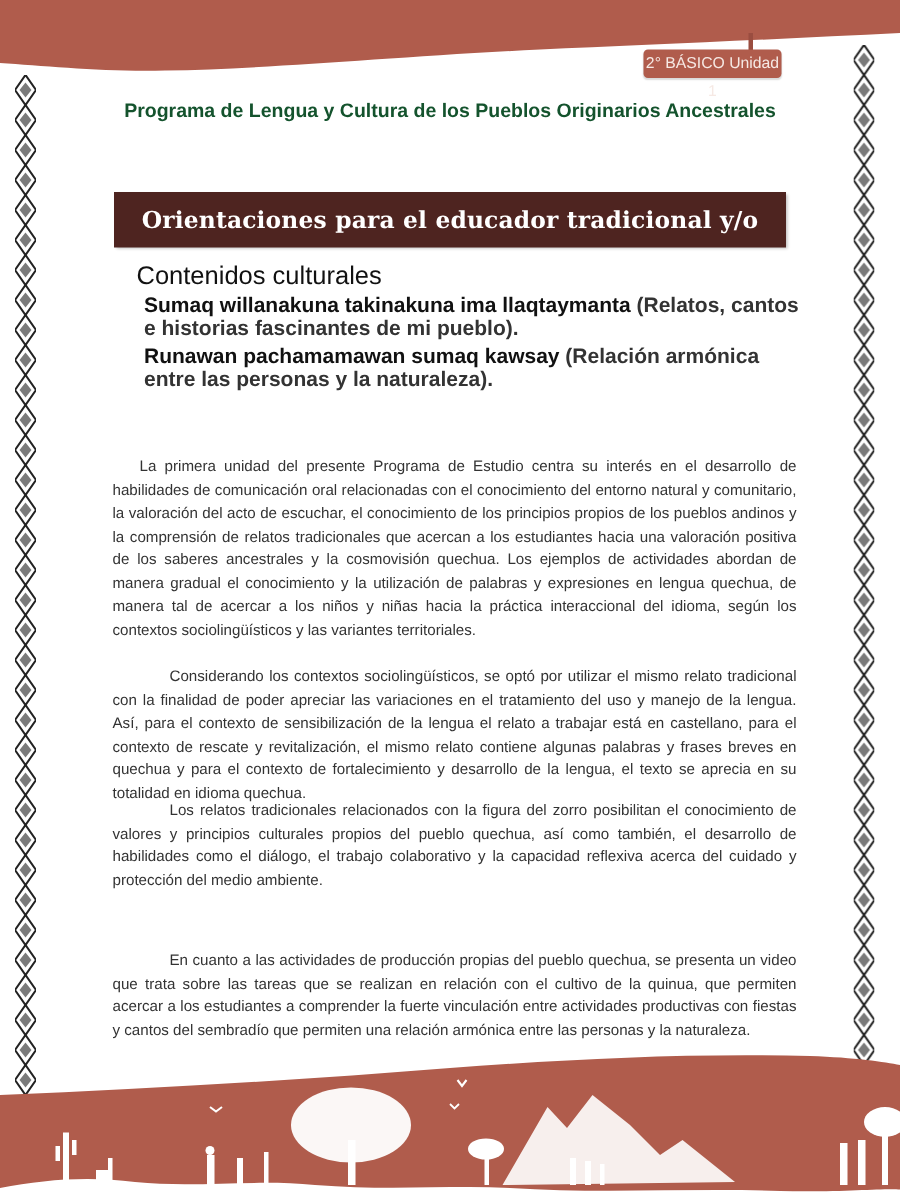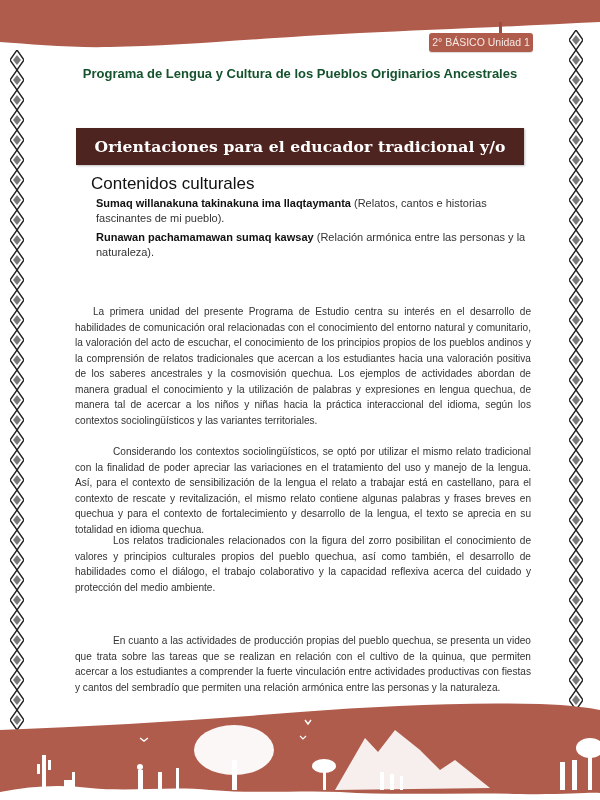--- a/index.html
+++ b/index.html
@@ -7,21 +7,21 @@
     body { position: relative; font-family: "Liberation Sans", "DejaVu Sans", sans-serif; color: #222; }
 
     .top-banner { position: absolute; left: 0; top: 0; width: 600px; height: 60px; }
     .bottom-banner { position: absolute; left: 0; top: 700px; width: 600px; height: 100px; }
 
     .side-band { position: absolute; width: 14px; }
     .side-band.left { left: 10px; top: 50px; height: 680px; }
     .side-band.right { left: 569px; top: 30px; height: 690px; }
 
     .grade-badge {
-      position: absolute; left: 429px; top: 33px; width: 104px; height: 19px;
+      position: absolute; left: 429px; top: 33px; width: 92px; height: 19px;
       background: #b05c4c; color: #f6e9e4; border-radius: 3px;
       font-size: 10.5px; line-height: 19px; text-align: center;
       box-shadow: 0 1px 1px rgba(0,0,0,0.15);
     }
     .badge-connector { position: absolute; left: 499px; top: 22px; width: 3px; height: 12px; background: #9a4d40; }
 
     .program-title {
       position: absolute; left: 60px; top: 63px; width: 480px; text-align: center;
       font-weight: bold; font-size: 13px; line-height: 21px; color: #14532d;
     }
@@ -34,21 +34,21 @@
       box-shadow: 1px 1px 2px rgba(0,0,0,0.25);
       letter-spacing: 0.1px;
     }
 
     .subheading {
       position: absolute; left: 91px; top: 174px;
       font-weight: normal; font-size: 17px; color: #111;
     }
 
     .content-list { position: absolute; left: 96px; top: 196px; width: 440px; list-style: none; }
-    .content-list li { font-size: 11px; line-height: 15px; color: #333; margin-bottom: 4px; }
+    .content-list li { font-size: 14px; line-height: 15px; color: #333; margin-bottom: 4px; font-weight: bold; }
     .content-list li b { color: #111; }
 
     .para {
       position: absolute; left: 75px; width: 456px;
       font-size: 10.1px; line-height: 15.5px; color: #333; text-align: justify;
       text-indent: 18px;
       margin-top: 34px;
     }
     .para.indent2 { text-indent: 38px; }
   </style>

